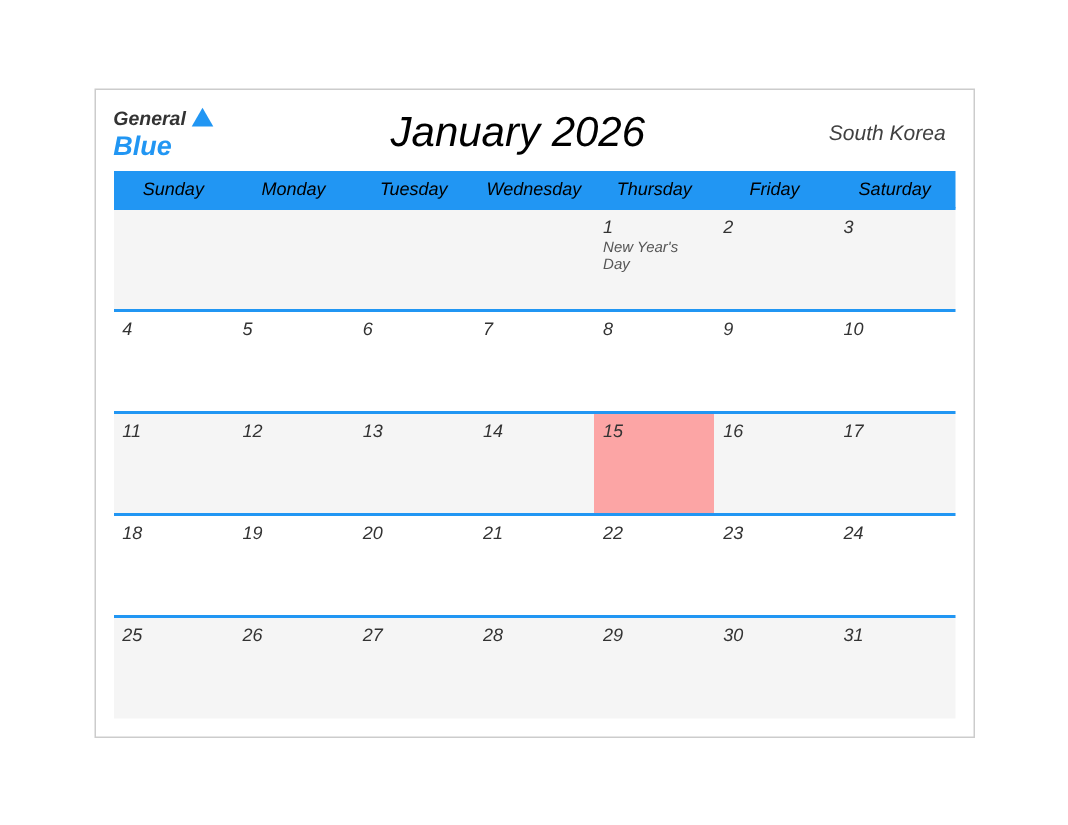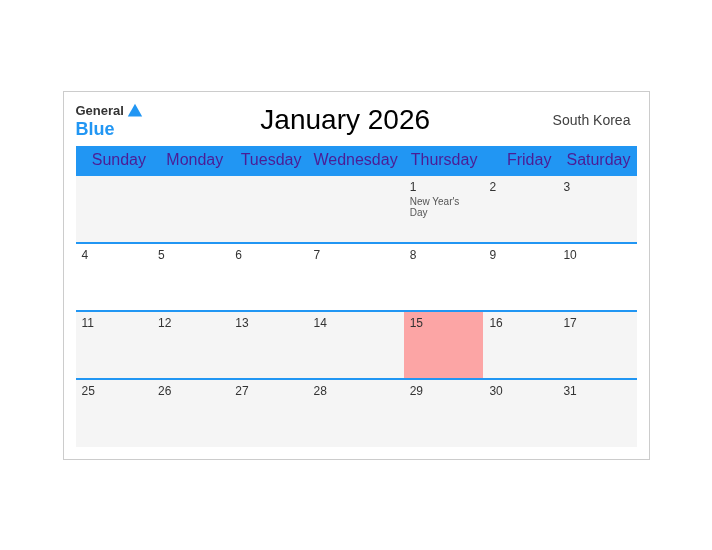--- a/index.html
+++ b/index.html
@@ -10,20 +10,21 @@
       height: 550px;
       display: flex;
       align-items: center;
       justify-content: center;
     }
     .calendar-wrapper {
       width: 587px;
       background: #fff;
       border: 1px solid #ccc;
       padding: 10px 12px 12px 12px;
+      font-style: italic;
     }
     .calendar-header {
       display: flex;
       align-items: center;
       justify-content: space-between;
       margin-bottom: 8px;
     }
     .logo-text-general {
       font-size: 13px;
       font-weight: bold;
@@ -53,25 +54,25 @@
       color: #404040;
       text-align: center;
       min-width: 90px;
     }
     .calendar-grid {
       width: 100%;
       border-collapse: collapse;
     }
     .calendar-grid th {
       background: #2196F3;
-      color: #4c1d95;
-      font-size: 16px;
+      color: #000000;
+      font-size: 12px;
       font-weight: normal;
       padding: 5px 6px;
-      text-align: right;
+      text-align: center;
       border: none;
     }
     .calendar-grid td {
       width: calc(100% / 7);
       height: 68px;
       vertical-align: top;
       padding: 4px 6px;
       font-size: 12px;
       color: #333;
       border-top: 2px solid #2196F3;
@@ -201,20 +202,43 @@
             <span class="day-number">15</span>
           </td>
           <td style="background: rgb(245, 245, 245);">
             <span class="day-number">16</span>
           </td>
           <td style="background: rgb(245, 245, 245);">
             <span class="day-number">17</span>
           </td>
         </tr>
         <tr>
+          <td style="background: rgb(255, 255, 255);">
+            <span class="day-number">18</span>
+          </td>
+          <td style="background: rgb(255, 255, 255);">
+            <span class="day-number">19</span>
+          </td>
+          <td style="background: rgb(255, 255, 255);">
+            <span class="day-number">20</span>
+          </td>
+          <td style="background: rgb(255, 255, 255);">
+            <span class="day-number">21</span>
+          </td>
+          <td style="background: rgb(255, 255, 255);">
+            <span class="day-number">22</span>
+          </td>
+          <td style="background: rgb(255, 255, 255);">
+            <span class="day-number">23</span>
+          </td>
+          <td style="background: rgb(255, 255, 255);">
+            <span class="day-number">24</span>
+          </td>
+        </tr>
+        <tr>
           <td style="background: rgb(245, 245, 245);">
             <span class="day-number">25</span>
           </td>
           <td style="background: rgb(245, 245, 245);">
             <span class="day-number">26</span>
           </td>
           <td style="background: rgb(245, 245, 245);">
             <span class="day-number">27</span>
           </td>
           <td style="background: rgb(245, 245, 245);">

